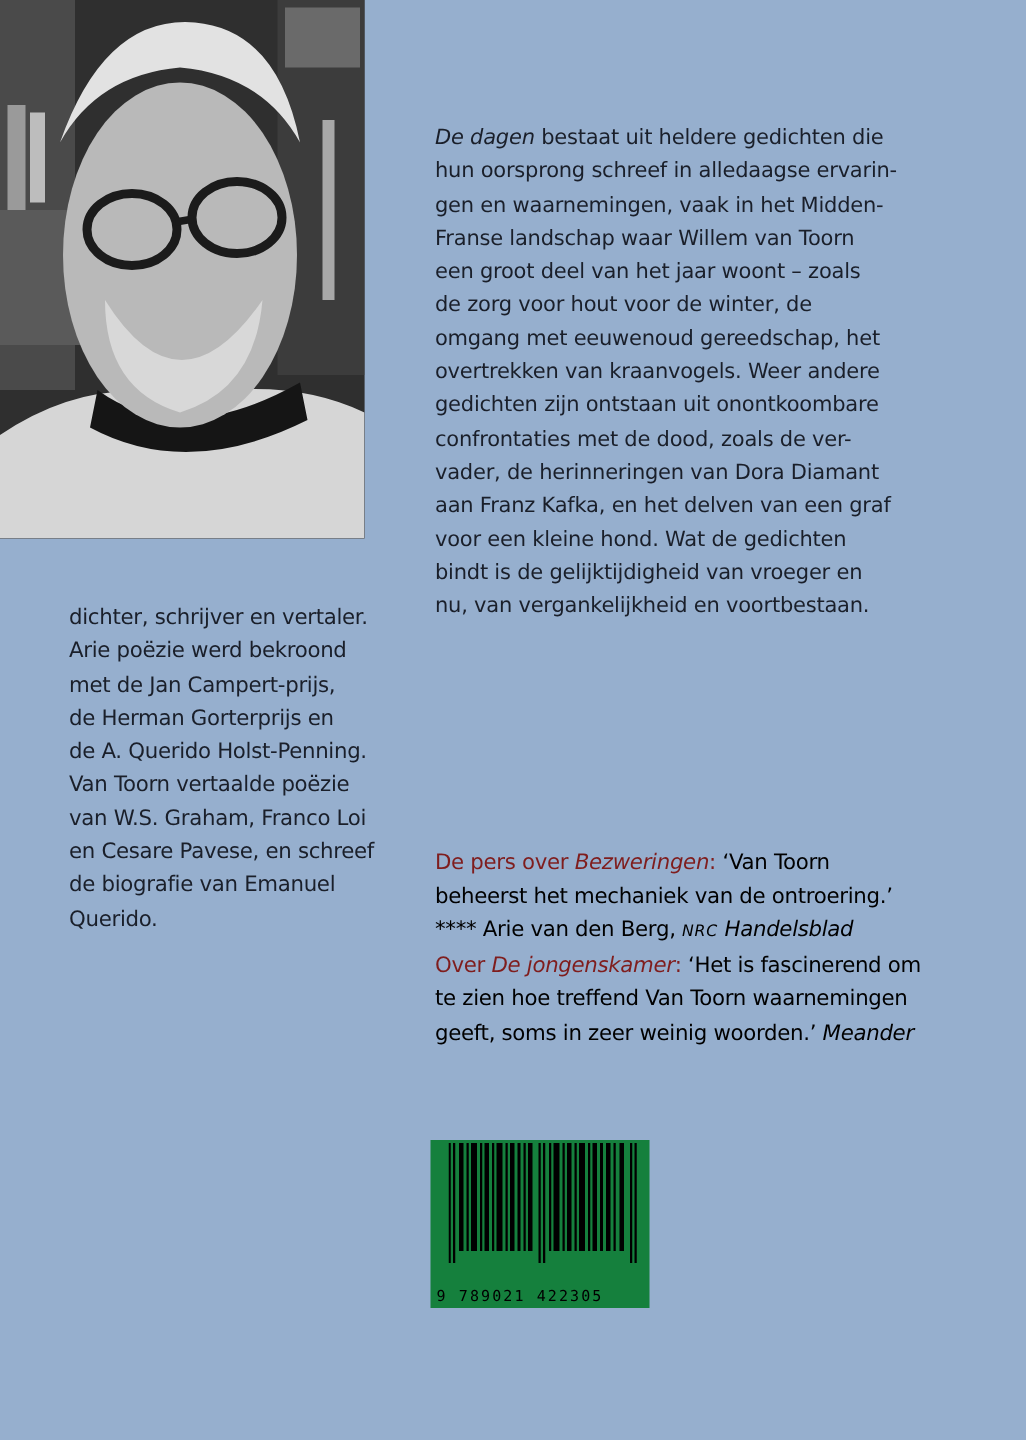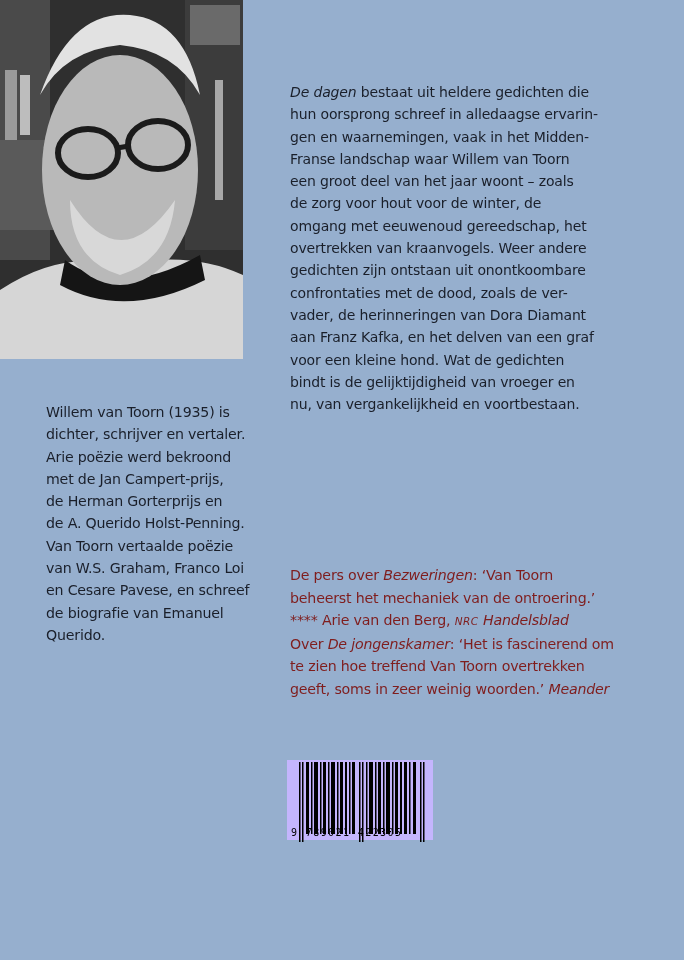--- a/index.html
+++ b/index.html
@@ -6,25 +6,25 @@
   body { width:684px; height:960px; background:#96afce; position:relative; overflow:hidden;
          font-family:"DejaVu Sans", sans-serif; color:#1a1f2a; }
   .photo { position:absolute; left:0; top:0; width:243px; height:359px; background:#3a3a3a; overflow:hidden; }
   .photo svg { display:block; }
   .blurb { position:absolute; left:290px; top:81px; width:390px; font-size:14px; line-height:22.3px; letter-spacing:-0.15px; }
   .blurb p { margin:0; white-space:pre-line; }
   .bio { position:absolute; left:46px; top:401px; width:230px; font-size:14.2px; line-height:22.3px; letter-spacing:-0.2px; }
   .bio p { margin:0; white-space:pre-line; }
   .press { position:absolute; left:290px; top:564px; width:390px; font-size:14.2px; line-height:22.6px; letter-spacing:-0.2px; }
   .press .line { display:block; white-space:nowrap; }
-  .light { color:#7f1d1d; }
+  .light { color:#000000; }
   .dark { color:#7f1d1d; }
   i { font-style:italic; }
   .sc { font-size:10.5px; letter-spacing:0.5px; }
-  .barcode { position:absolute; left:287px; top:760px; width:146px; height:80px; background:#c4b5fd; }
+  .barcode { position:absolute; left:287px; top:760px; width:146px; height:112px; background:#15803d; }
   .barcode .bars { position:absolute; left:12px; top:2px; width:126px; height:80px; display:flex; }
   .barcode .num { position:absolute; left:4px; bottom:2px; font-family:"DejaVu Sans Mono", monospace; font-size:10px; letter-spacing:1.4px; color:#000; }
 </style>
 </head>
 <body>
 
 <div class="photo">
   <svg width="243" height="359" viewBox="0 0 243 359">
     <rect width="243" height="359" fill="#2f2f2f"></rect>
     <rect x="0" y="0" width="50" height="260" fill="#4a4a4a"></rect>
@@ -57,21 +57,20 @@
   <p>gedichten zijn ontstaan uit onontkoombare</p>
   <p>confrontaties met de dood, zoals de ver-</p>
   <p>vader, de herinneringen van Dora Diamant</p>
   <p>aan Franz Kafka, en het delven van een graf</p>
   <p>voor een kleine hond. Wat de gedichten</p>
   <p>bindt is de gelijktijdigheid van vroeger en</p>
   <p>nu, van vergankelijkheid en voortbestaan.</p>
 </div>
 
 <div class="bio">
-  <p>Willem van Toorn (1935) is</p>
   <p>dichter, schrijver en vertaler.</p>
   <p>Arie poëzie werd bekroond</p>
   <p>met de Jan Campert-prijs,</p>
   <p>de Herman Gorterprijs en</p>
   <p>de A. Querido Holst-Penning.</p>
   <p>Van Toorn vertaalde poëzie</p>
   <p>van W.S. Graham, Franco Loi</p>
   <p>en Cesare Pavese, en schreef</p>
   <p>de biografie van Emanuel</p>
   <p>Querido.</p>
@@ -81,21 +80,21 @@
   <span class="line">
     <span class="dark">De pers over </span><i class="dark">Bezweringen</i><span class="dark">:</span><span class="light"> ‘Van Toorn</span>
   </span>
   <span class="line light">beheerst het mechaniek van de ontroering.’</span>
   <span class="line light">
     <span>****</span><span> Arie van den Berg, </span><i><span class="sc">NRC</span><span> Handelsblad</span></i>
   </span>
   <span class="line">
     <span class="dark">Over </span><i class="dark">De jongenskamer</i><span class="dark">:</span><span class="light"> ‘Het is fascinerend om</span>
   </span>
-  <span class="line light">te zien hoe treffend Van Toorn overtrekken</span>
+  <span class="line light">te zien hoe treffend Van Toorn waarnemingen</span>
   <span class="line light">
     <span>geeft, soms in zeer weinig woorden.’ </span><i>Meander</i>
   </span>
 </div>
 
 <div class="barcode">
   <div class="bars">
     <svg width="126" height="80" viewBox="0 0 126 80">
       <g fill="#000">
         <rect x="0" y="0" width="1.5" height="80"></rect>

